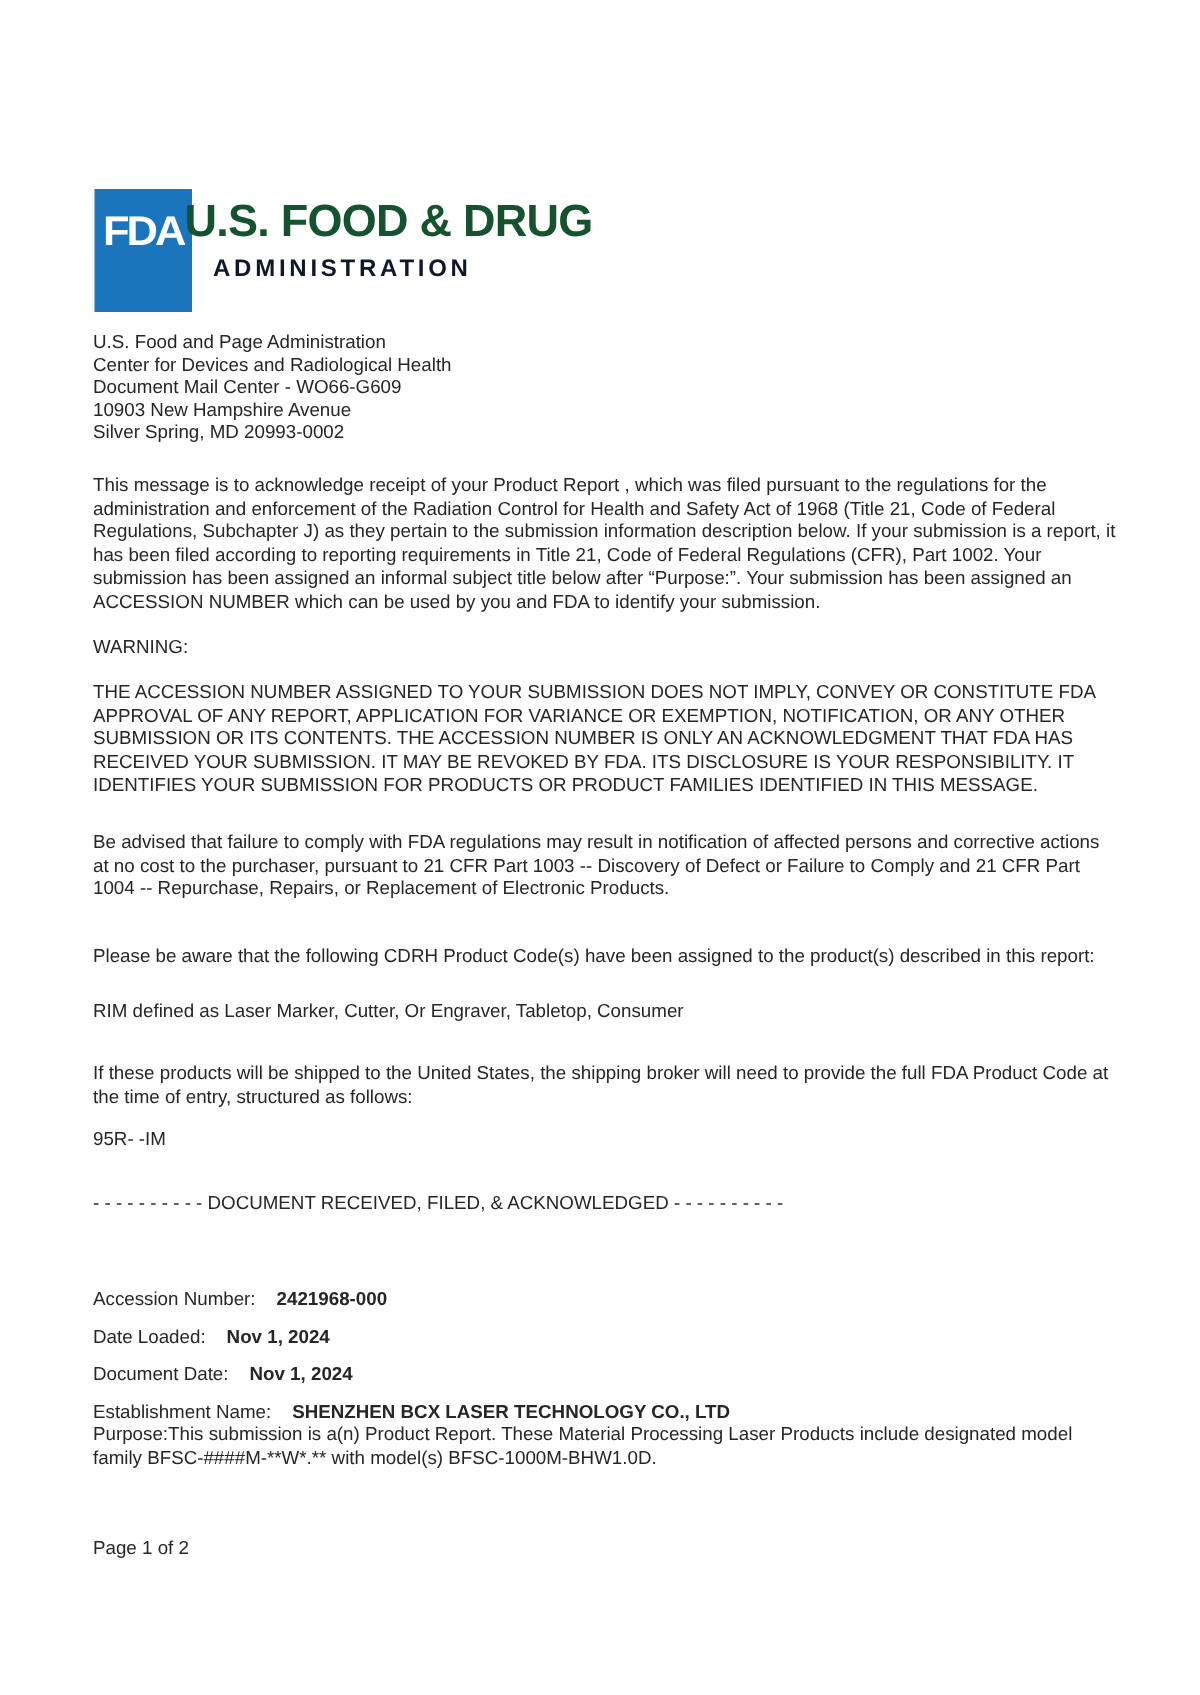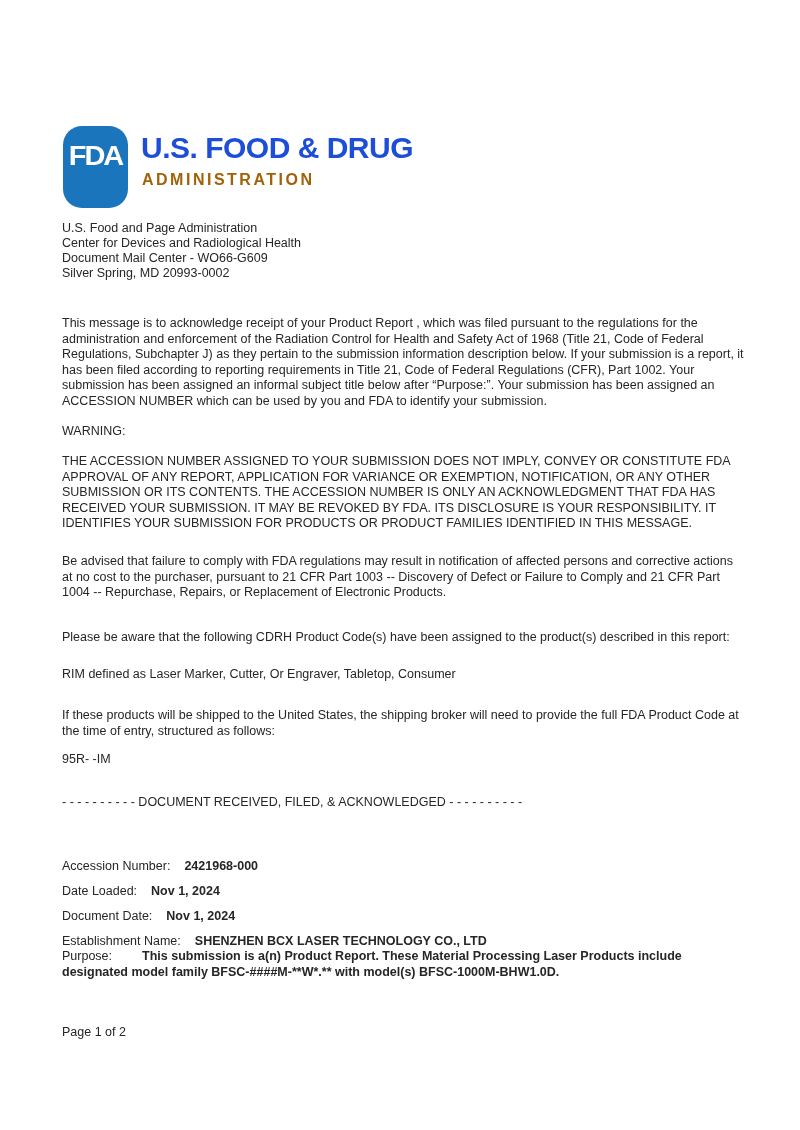--- a/index.html
+++ b/index.html
@@ -27,72 +27,72 @@
     width: 65px;
     height: 82px;
     background: #1B75BC;
     color: #ffffff;
     text-align: center;
     font-weight: bold;
     font-size: 29px;
     letter-spacing: -2px;
     line-height: 29px;
     padding-top: 0;
-    border-radius: 19px;
   }
   .fda-square span {
     display: inline-block;
     margin-top: 15px;
     transform: scaleY(0.95);
   }
   .wm-title {
     position: absolute;
-    left: 141px;
+    left: 123px;
     top: 131px;
     font-size: 30px;
     line-height: 33px;
     font-weight: bold;
     letter-spacing: -0.5px;
-    color: #1d4ed8;
+    color: #14532d;
     white-space: nowrap;
   }
   .wm-sub {
     position: absolute;
     left: 142px;
     top: 171px;
     font-size: 16px;
     line-height: 18px;
     font-weight: bold;
     letter-spacing: 2.5px;
-    color: #a16207;
+    color: #0f172a;
     white-space: nowrap;
   }
   
   .address div { line-height: 15px; }
   
   .field-row .flabel { font-weight: normal; }
   .field-row .fvalue { font-weight: bold; margin-left: 14px; }
-  .purpose .fvalue  { font-weight: bold; margin-left: 30px; }
+  .purpose .fvalue  { font-weight: normal; margin-left: 0; }
   b { font-weight: normal; text-align: center; }
 </style>
 </head>
 <body>
 
 <div class="page">
 
   <div class="fda-square">
     <span>FDA</span>
   </div>
   <div class="wm-title">U.S. FOOD &amp; DRUG</div>
   <div class="wm-sub">ADMINISTRATION</div>
 
   <div class="blk address" style="top:221px">
     <div>U.S. Food and Page Administration</div>
     <div>Center for Devices and Radiological Health</div>
     <div>Document Mail Center - WO66-G609</div>
+    <div>10903 New Hampshire Avenue</div>
     <div>Silver Spring, MD 20993-0002</div>
   </div>
 
   <div class="blk" style="top:316px"><span>This message is to acknowledge receipt of your </span><b>Product Report</b><span> , which was filed pursuant to the regulations for the administration and enforcement of the Radiation Control for Health and Safety Act of 1968 (Title 21, Code of Federal Regulations, Subchapter J) as they pertain to the submission information description below. If your submission is a report, it has been filed according to reporting requirements in Title 21, Code of Federal Regulations (CFR), Part 1002. Your submission has been assigned an informal subject title below after “Purpose:”. Your submission has been assigned an ACCESSION NUMBER which can be used by you and FDA to identify your submission.</span></div>
 
   <div class="blk" style="top:424px">WARNING:</div>
   <div class="blk" style="top:454px">THE ACCESSION NUMBER ASSIGNED TO YOUR SUBMISSION DOES NOT IMPLY, CONVEY OR CONSTITUTE FDA APPROVAL OF ANY REPORT, APPLICATION FOR VARIANCE OR EXEMPTION, NOTIFICATION, OR ANY OTHER SUBMISSION OR ITS CONTENTS. THE ACCESSION NUMBER IS ONLY AN ACKNOWLEDGMENT THAT FDA HAS RECEIVED YOUR SUBMISSION. IT MAY BE REVOKED BY FDA. ITS DISCLOSURE IS YOUR RESPONSIBILITY. IT IDENTIFIES YOUR SUBMISSION FOR PRODUCTS OR PRODUCT FAMILIES IDENTIFIED IN THIS MESSAGE.</div>
 
   <div class="blk" style="top:554px">Be advised that failure to comply with FDA regulations may result in notification of affected persons and corrective actions at no cost to the purchaser, pursuant to 21 CFR Part 1003 -- Discovery of Defect or Failure to Comply and 21 CFR Part 1004 -- Repurchase, Repairs, or Replacement of Electronic Products.</div>
 

